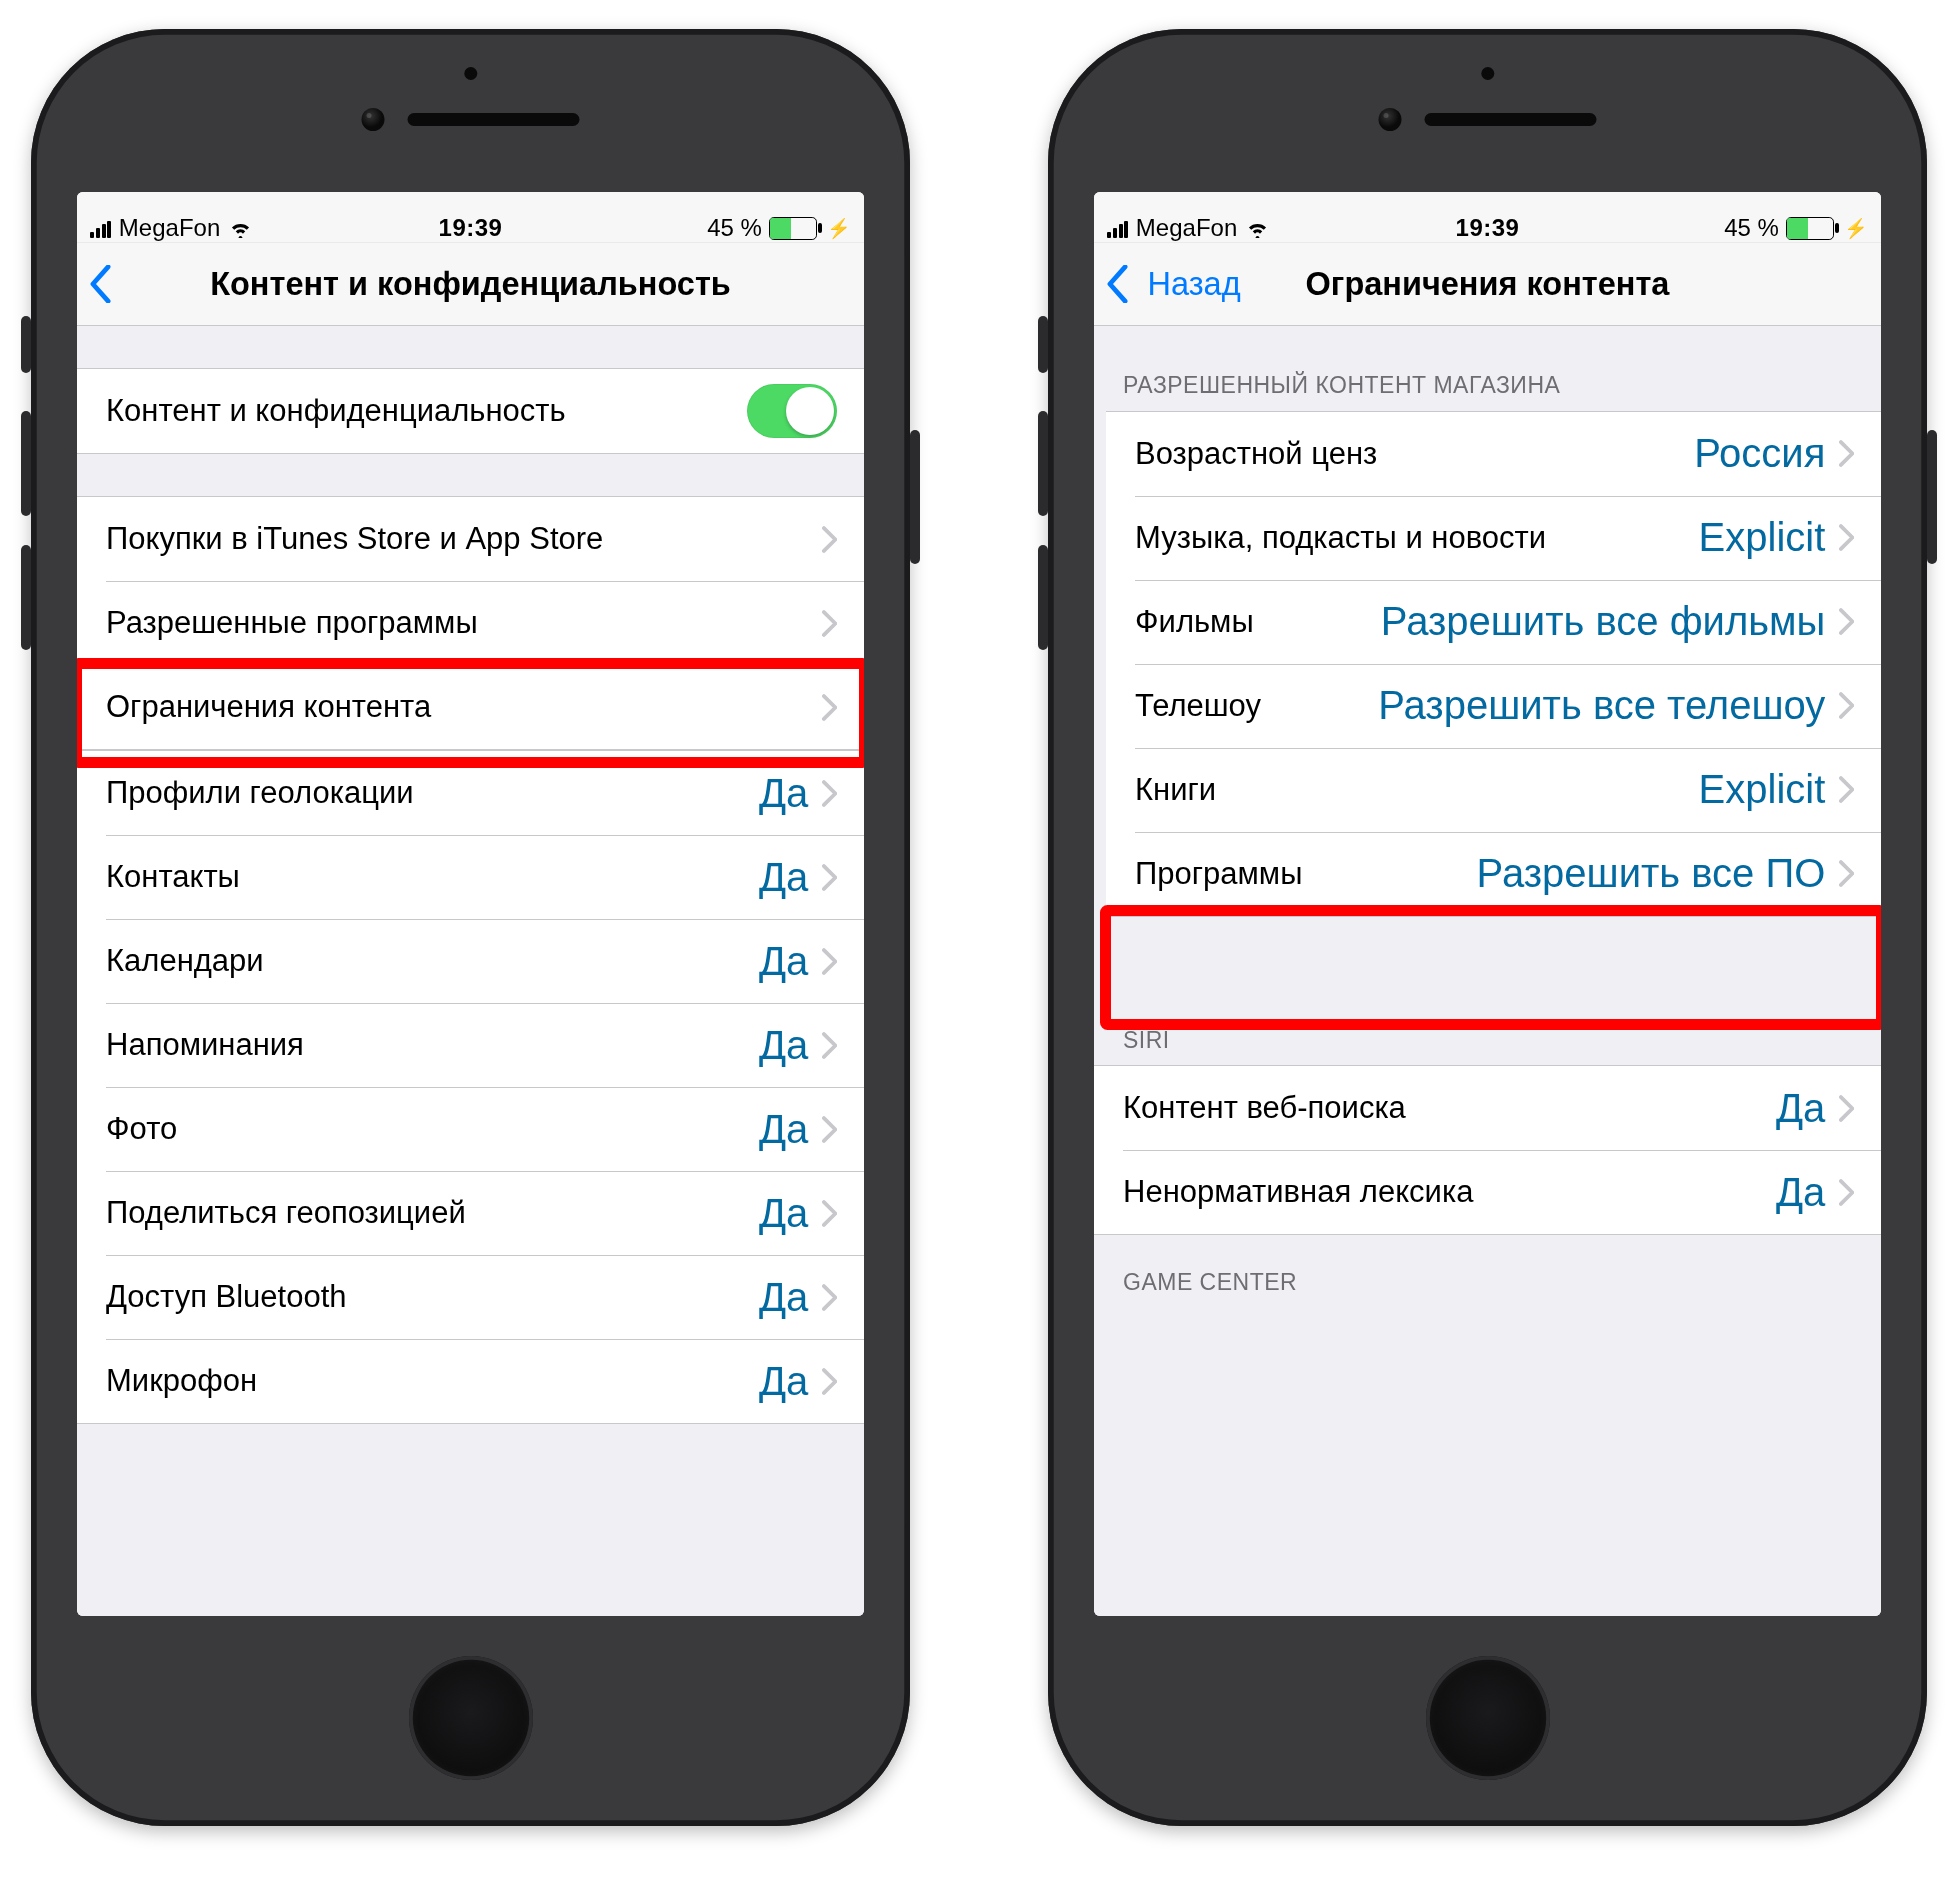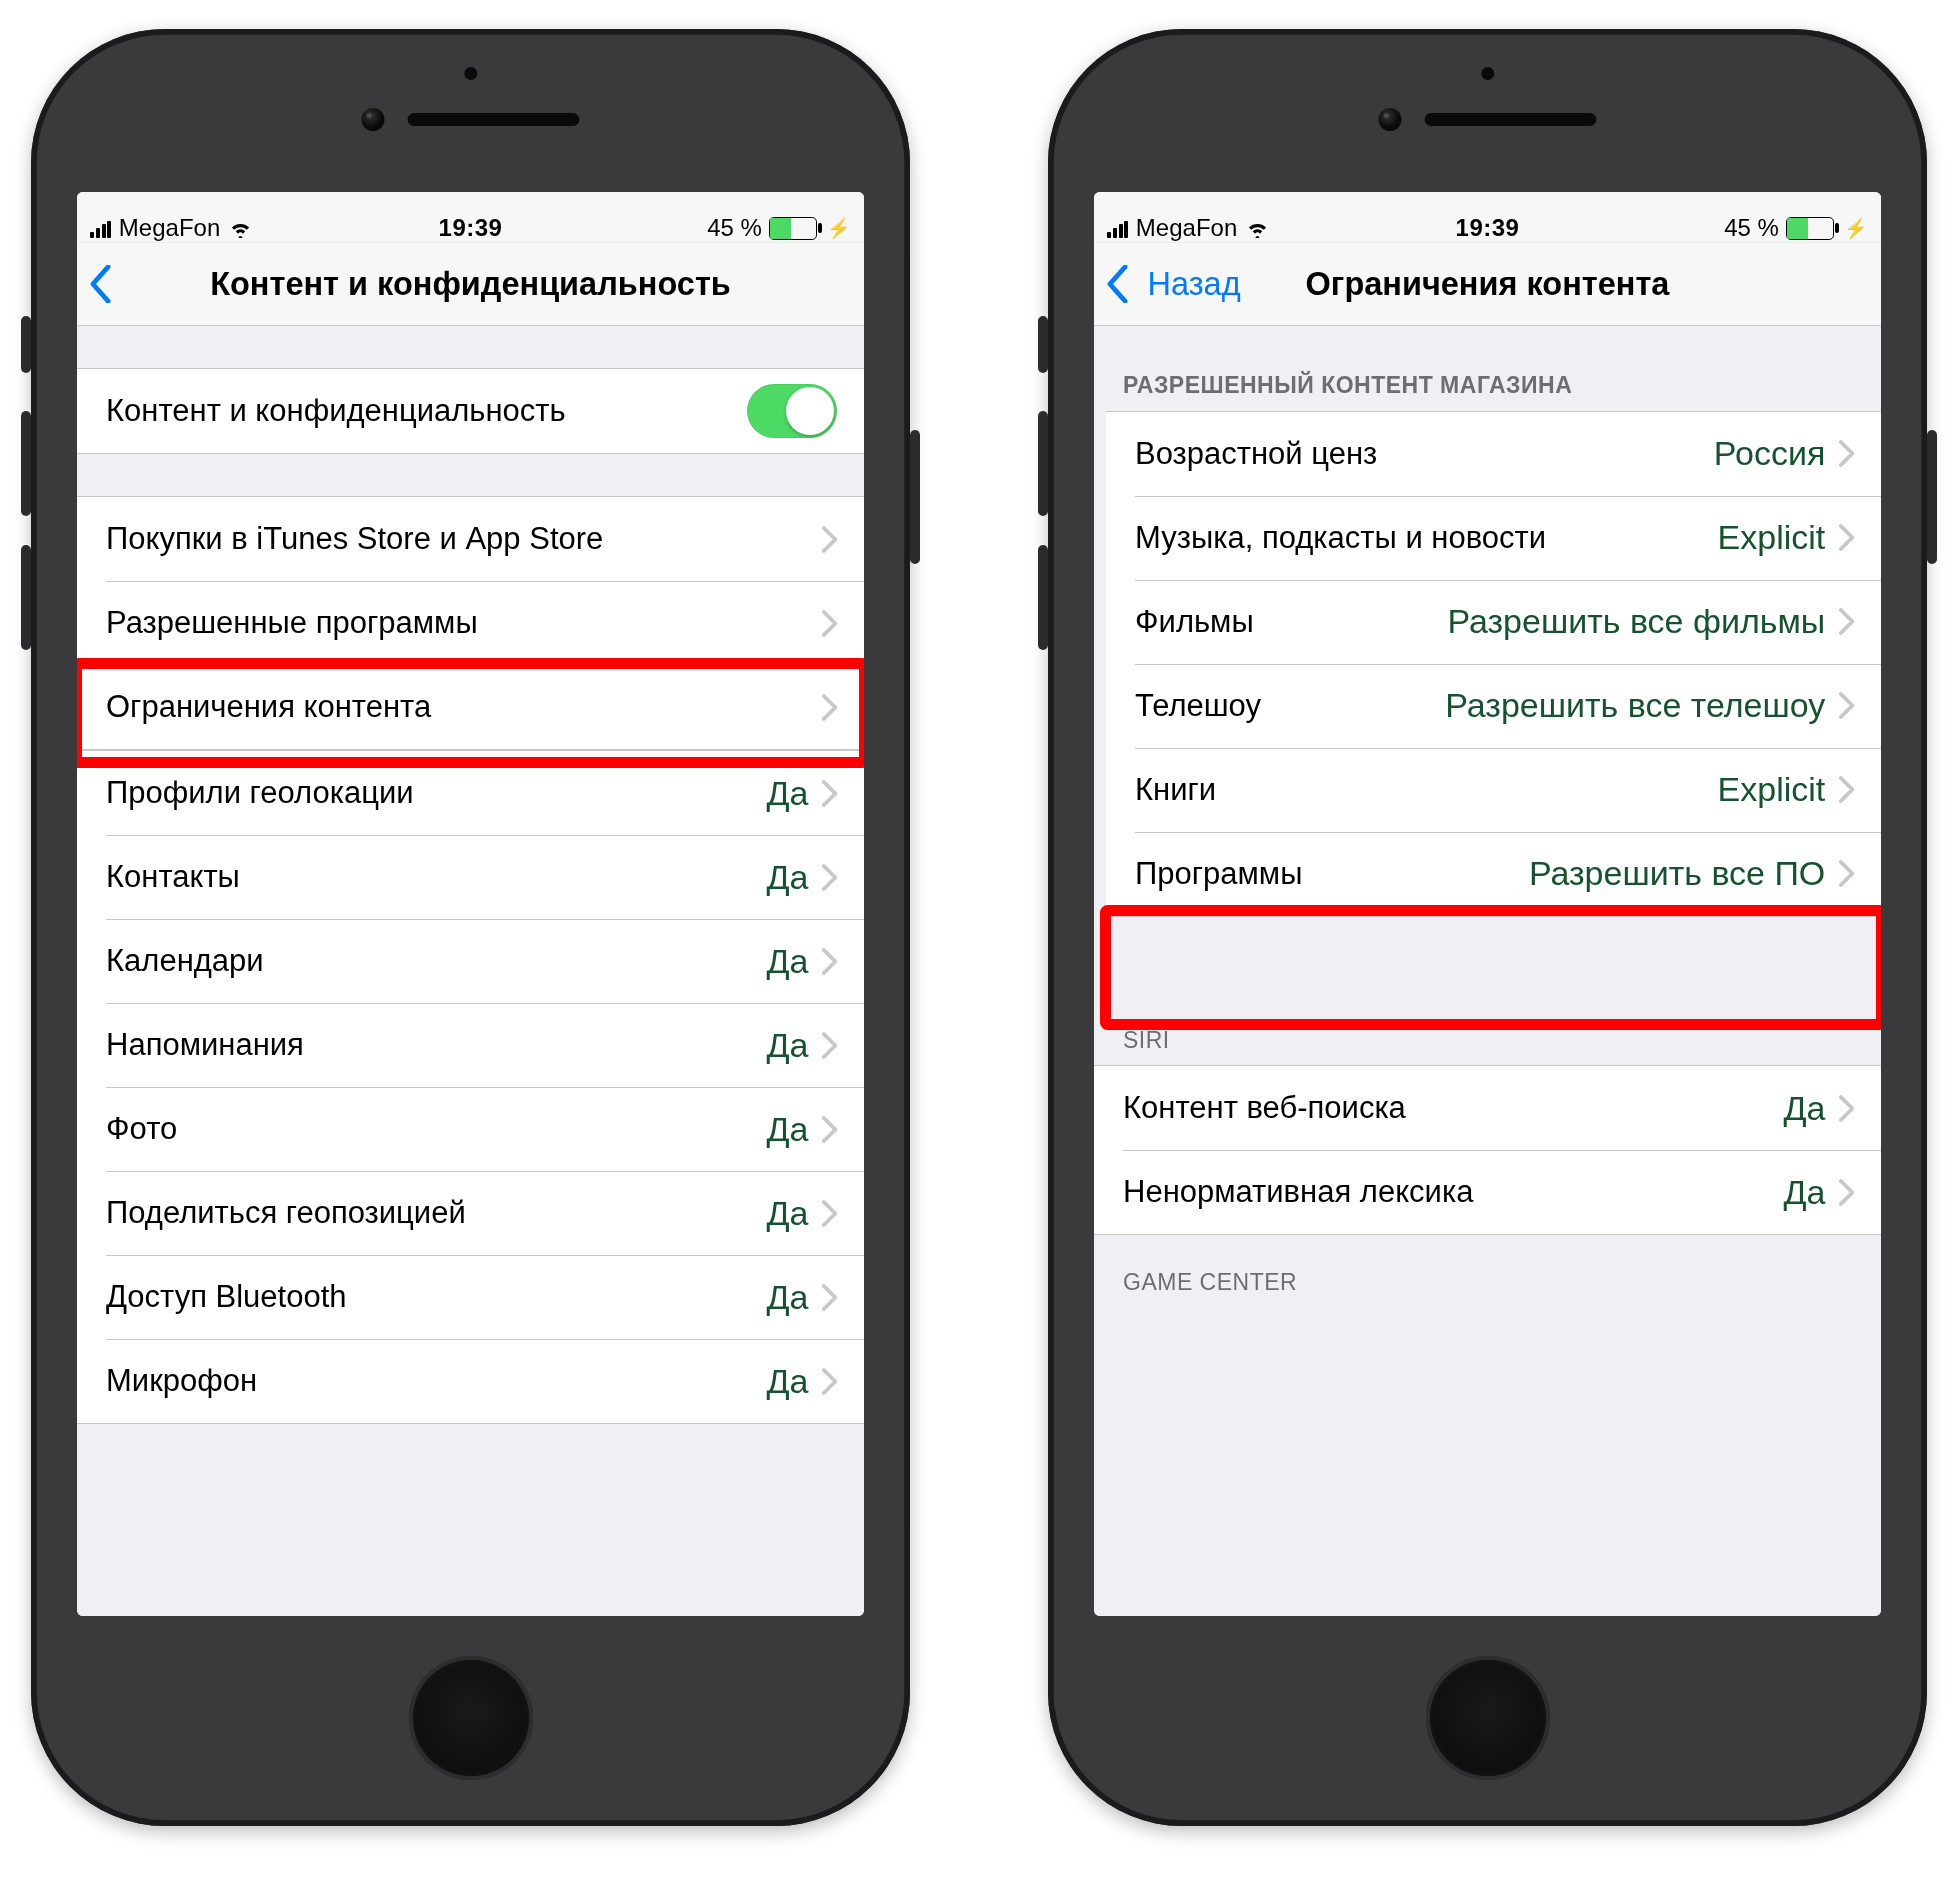--- a/index.html
+++ b/index.html
@@ -190,21 +190,21 @@
     background:#efeff4;
   }
 
   .section-header {
     font-size:23px;
     color:#6d6d72;
     padding: 34px 29px 11.5px 29px;
     text-transform: uppercase;
     letter-spacing: 0.5px;
   }
-  .section-header.first { padding-top: 46px; font-weight: bold; }
+  .section-header.first { padding-top: 46px; }
 
   .cell-group {
     background:#fff;
     border-top:1px solid #c8c7cc;
     border-bottom:1px solid #c8c7cc;
     position:relative;
   }
   .cell {
     min-height: 84px;
     padding: 0 27px 0 29px;
@@ -221,22 +221,22 @@
     left:29px; right:0; top:0;
     height:1px;
     background:#c8c7cc;
   }
   .cell .right {
     display:flex;
     align-items:center;
     gap:13.4px;
   }
   .cell .value {
-    color:#14532d;
-    font-size:34px;
+    color:#0369a1;
+    font-size:40px;
   }
   .chevron {
     color:#c7c7cc;
   }
   .chevron svg{display:block;}
 
   
   .switch {
     width: 90px;
     height: 54px;

